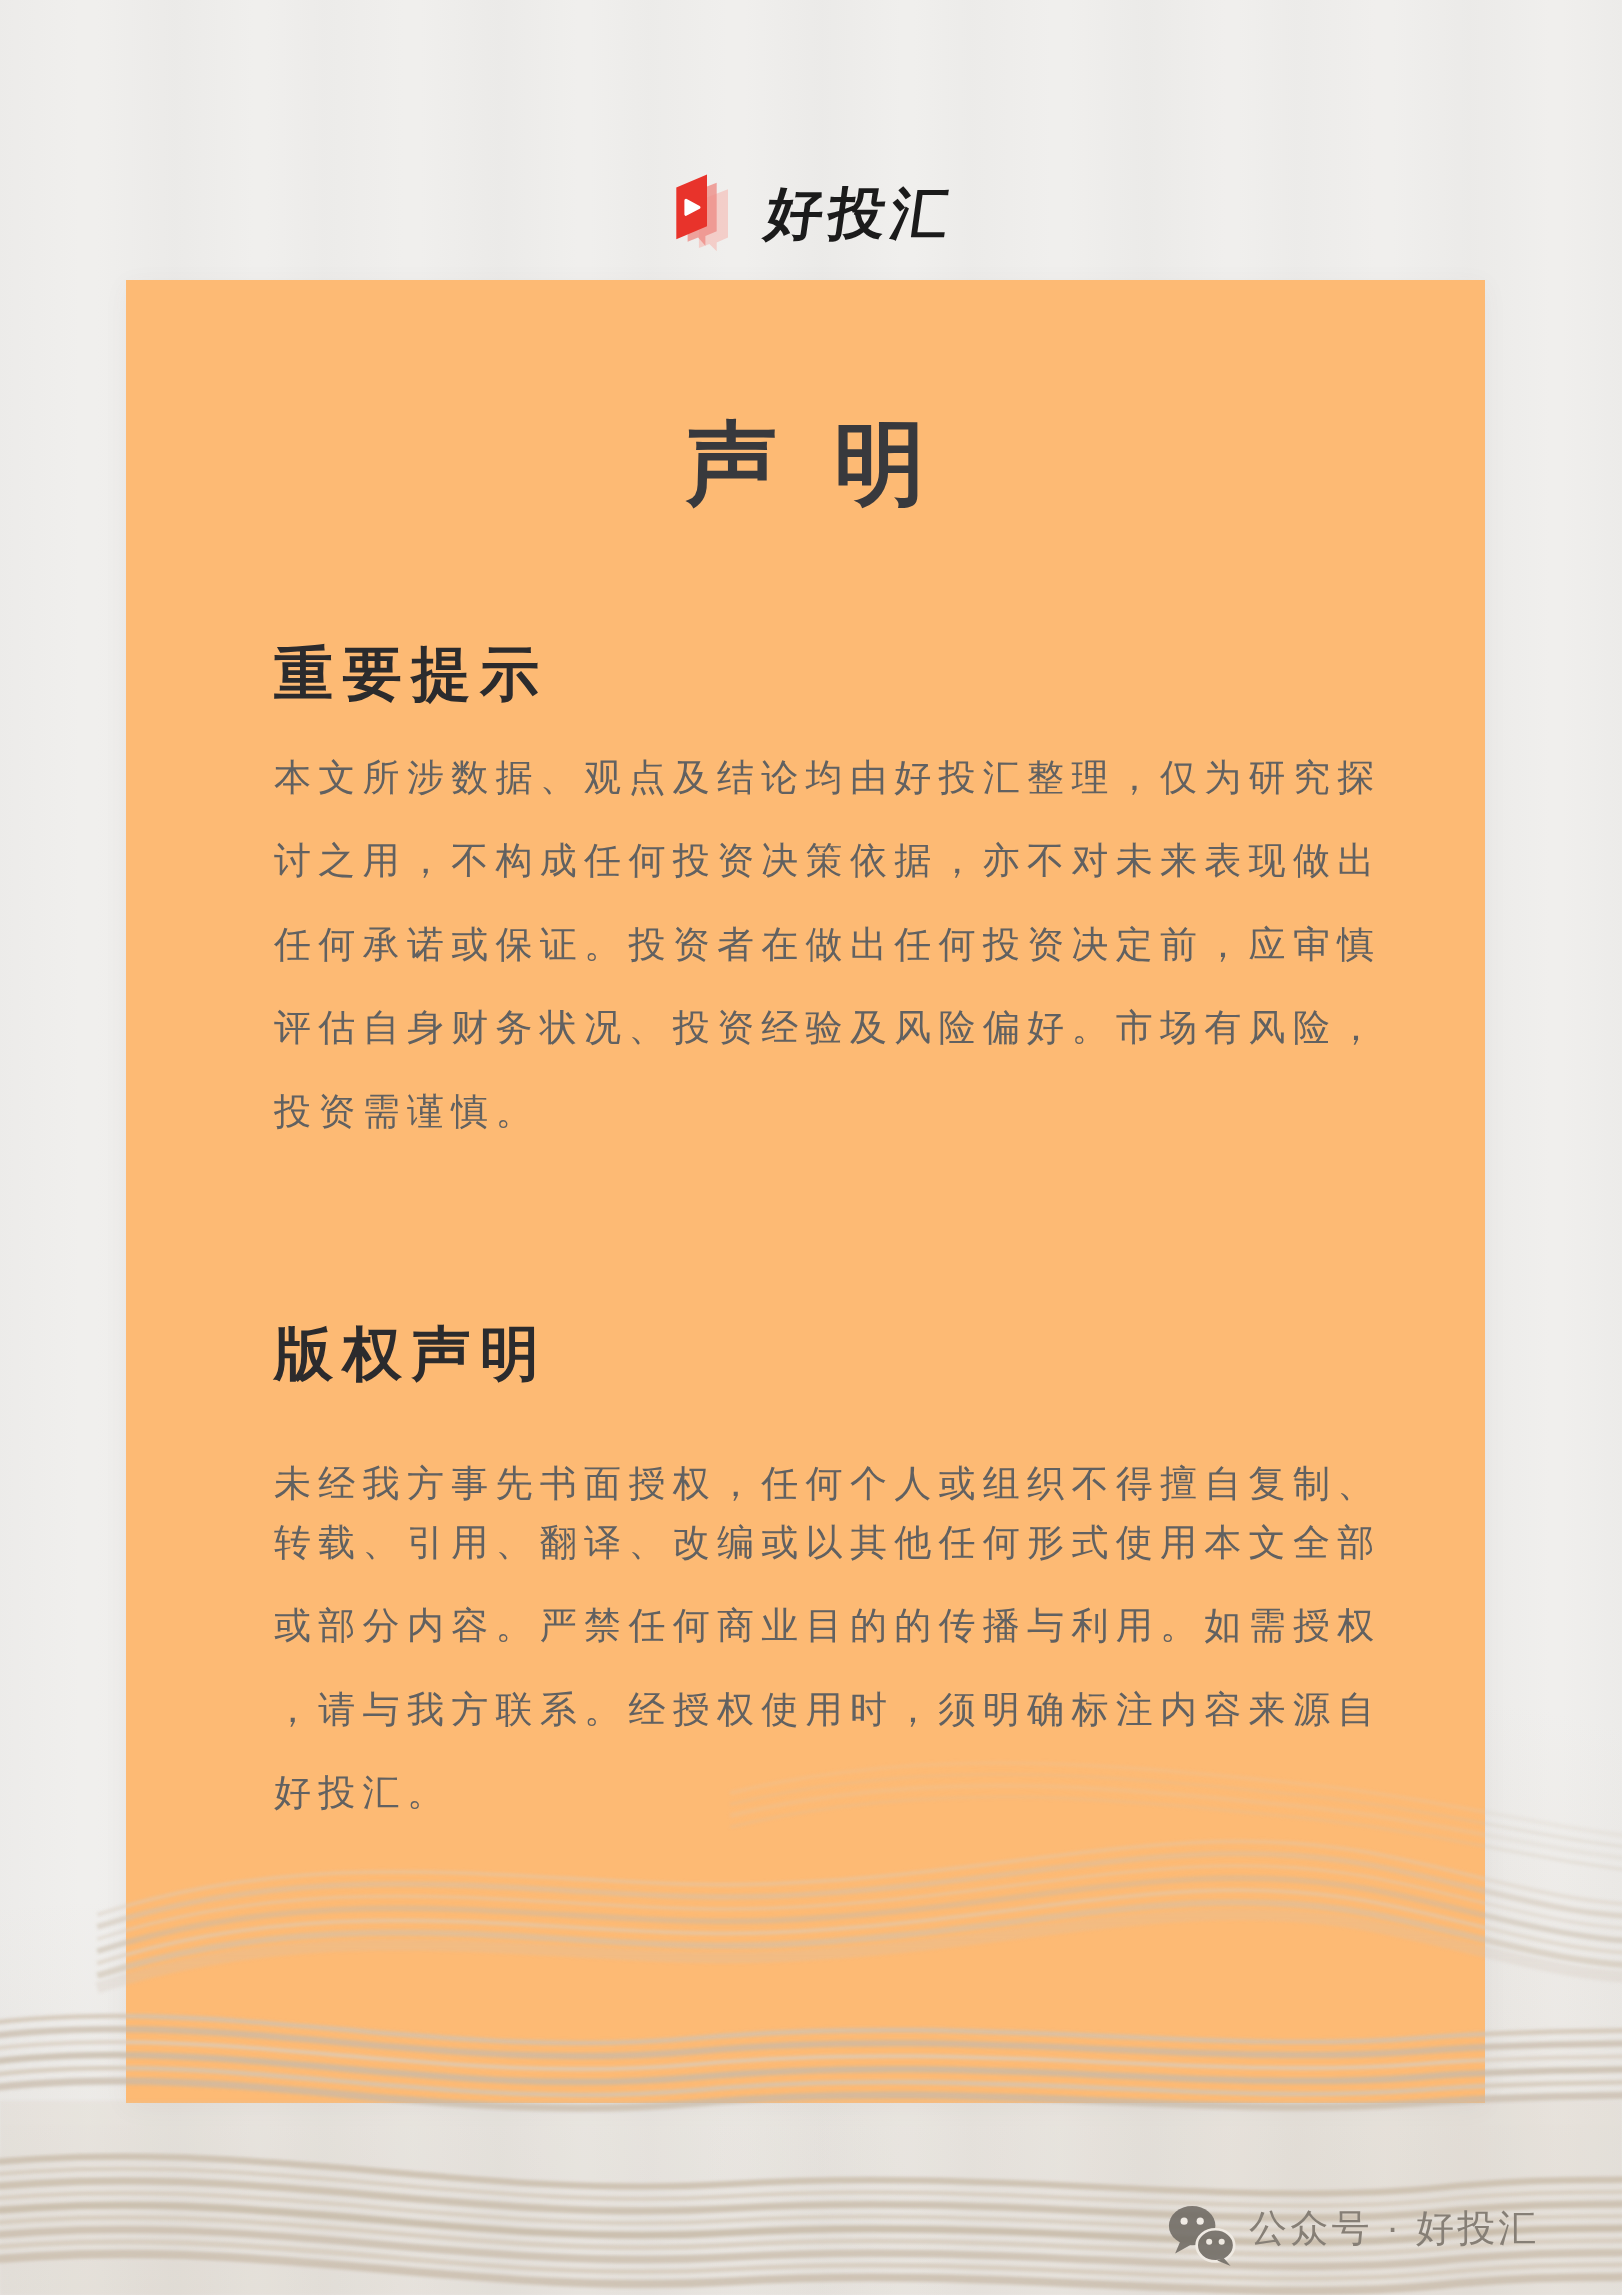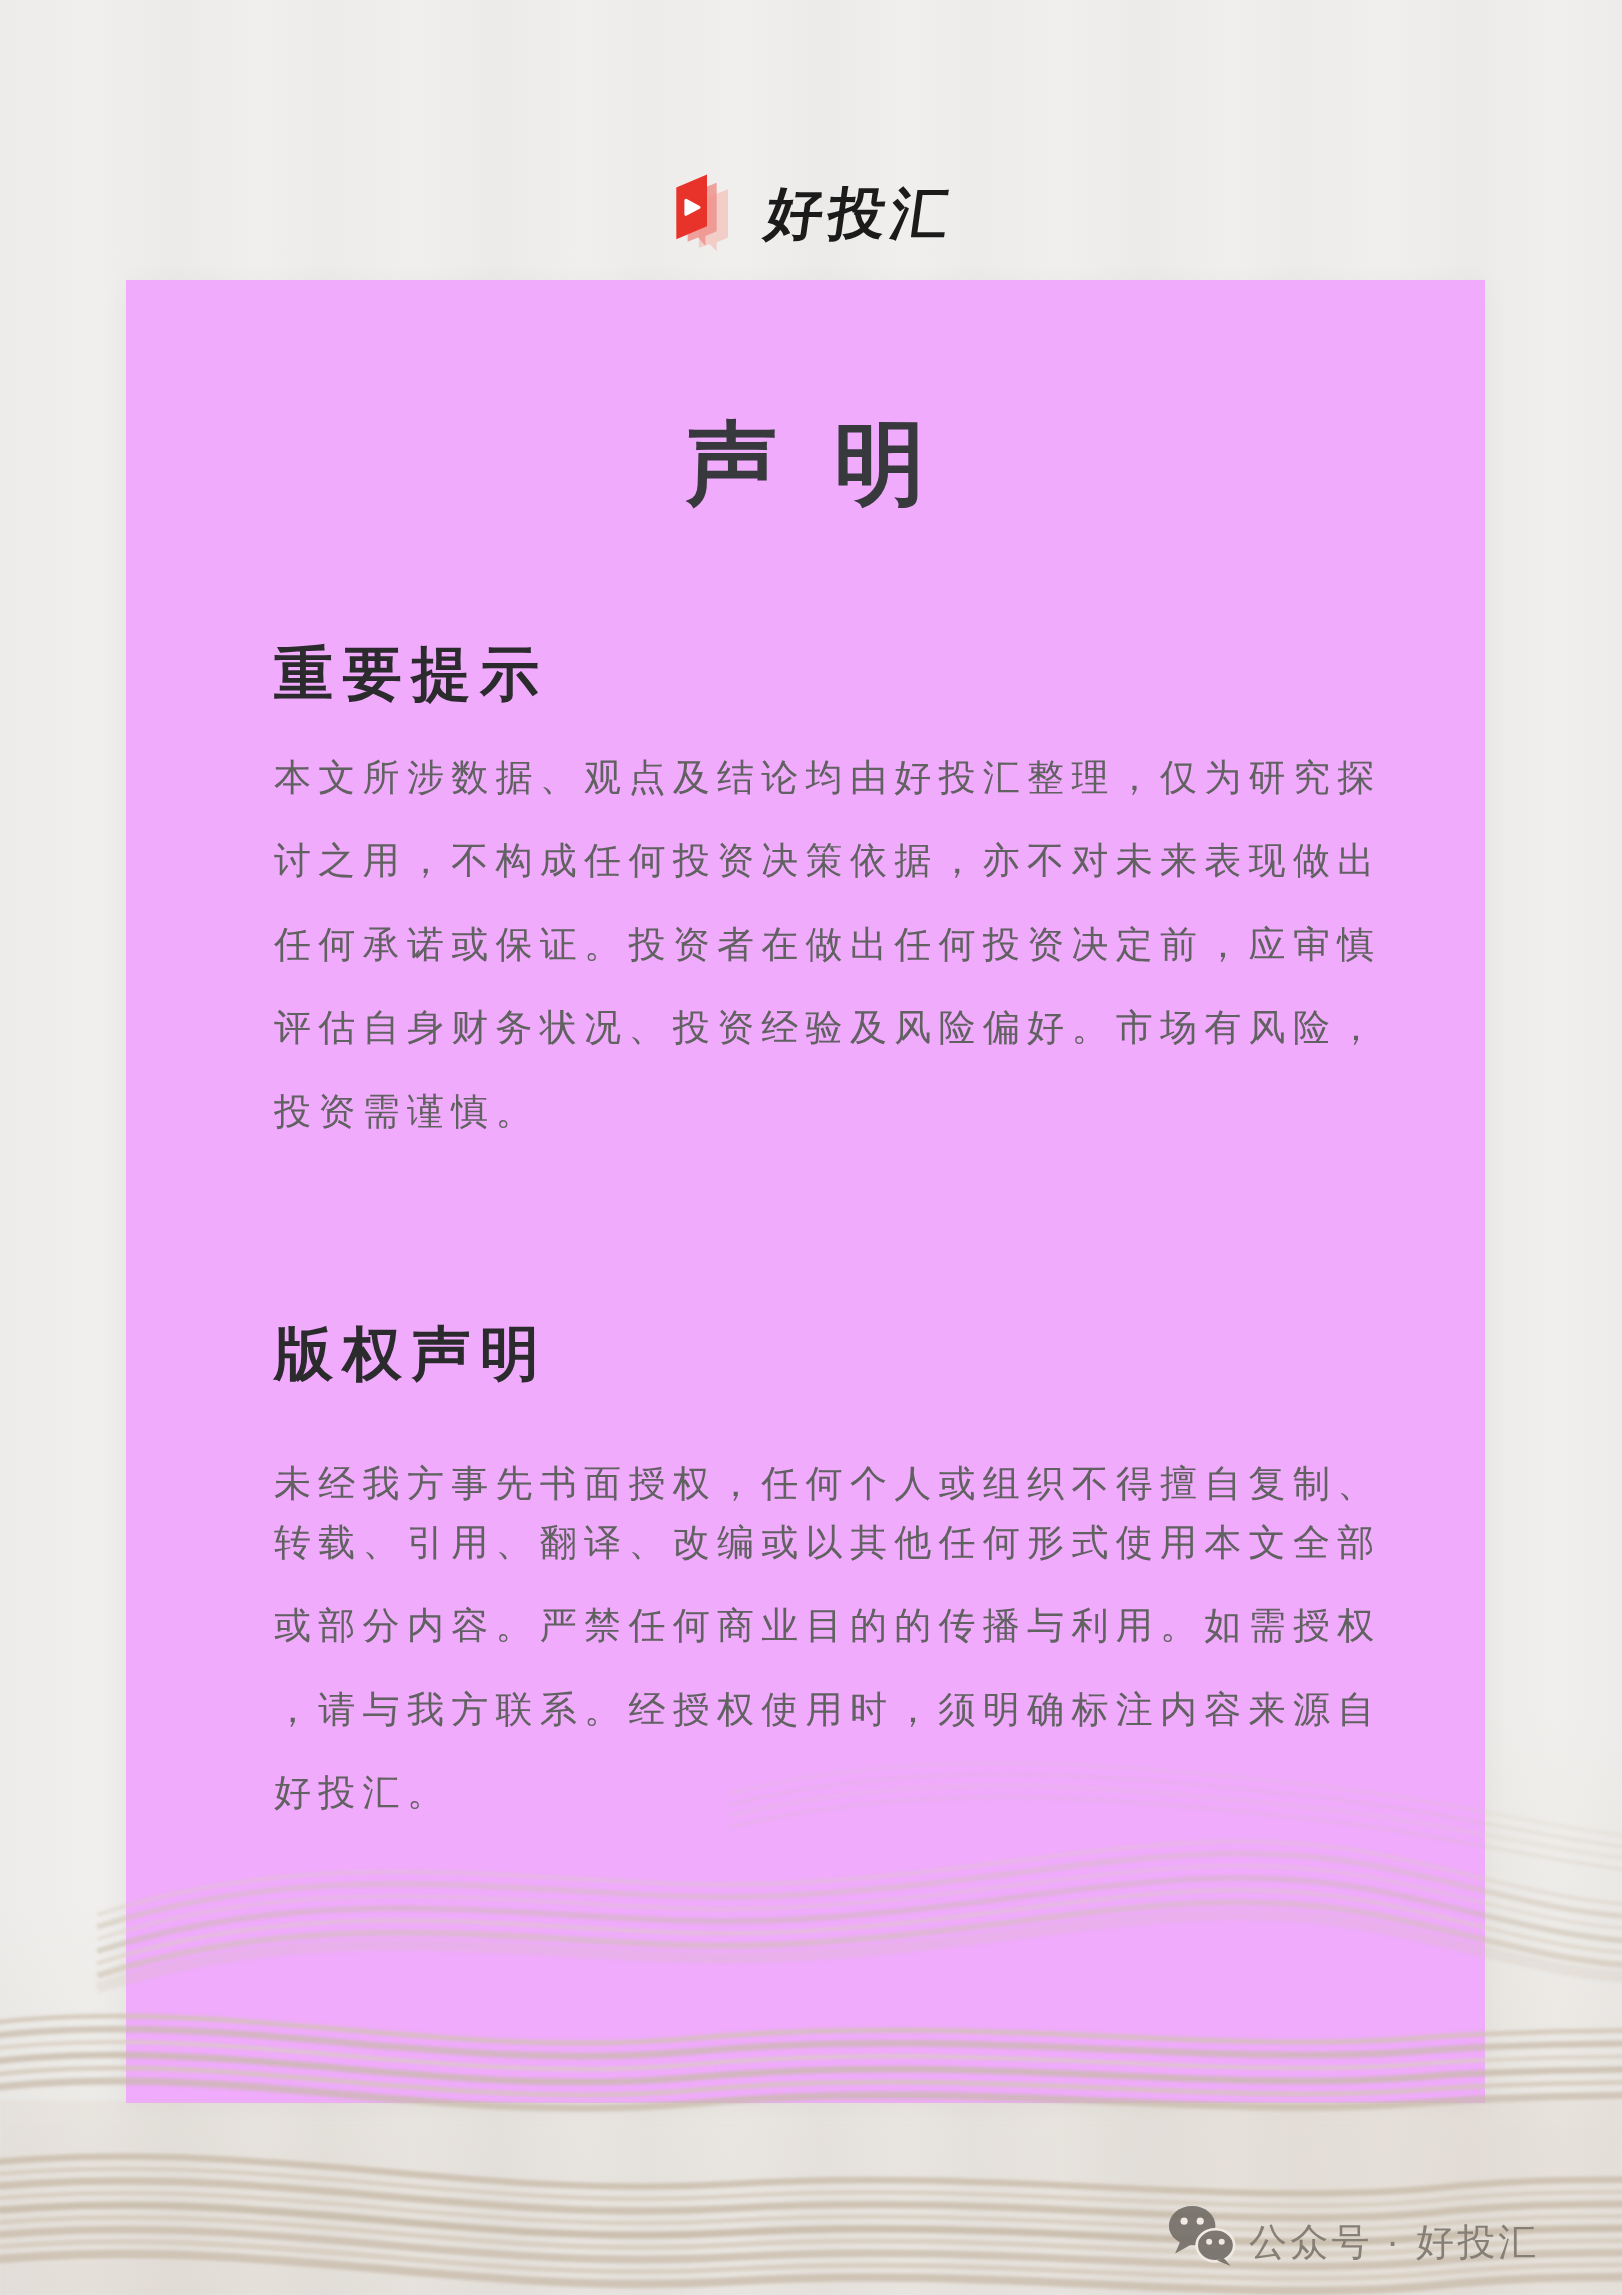--- a/index.html
+++ b/index.html
@@ -27,21 +27,21 @@
   }
   .brand-icon{width:78px;height:84px;flex:0 0 auto;}
   .brand-name{
     font-size:57px;font-weight:900;color:#1b1b1b;letter-spacing:5.7px;
     transform:skewX(-8deg);white-space:nowrap;
   }
 
   
   .card{
     position:absolute;left:126px;top:280px;width:1359px;height:1823px;
-    background:#f0abfc;z-index:1;
+    background:#fdba74;z-index:1;
     box-shadow:0 4.9px 24px rgba(90,80,70,0.05);
   }
   .title{
     position:absolute;top:136px;left:0;width:100%;margin:0;
     text-align:center;font-size:91px;line-height:1.05;font-weight:600;
     color:#38393d;letter-spacing:57px;text-indent:57px;white-space:nowrap;
   }
   .subtitle{
     position:absolute;top:258px;left:0;width:100%;
     text-align:center;font-size:27px;font-weight:300;color:#454545;
@@ -72,21 +72,21 @@
 
   
   .waves{
     position:absolute;left:0;top:1647px;width:1622px;height:649px;z-index:2;
     pointer-events:none;
   }
 
   
   .footer{
     position:absolute;left:1168px;top:2203px;z-index:3;
-    display:flex;align-items:flex-end;gap:13px;
+    display:flex;align-items:flex-start;gap:13px;
   }
   .wechat-icon{width:68px;height:65px;flex:0 0 auto;opacity:0.88;}
   .footer-label{
     font-size:38px;color:#867f76;letter-spacing:3.2px;white-space:nowrap;
   }
 </style>
 </head>
 <body>
 
 <div class="bg-stripes"></div>

